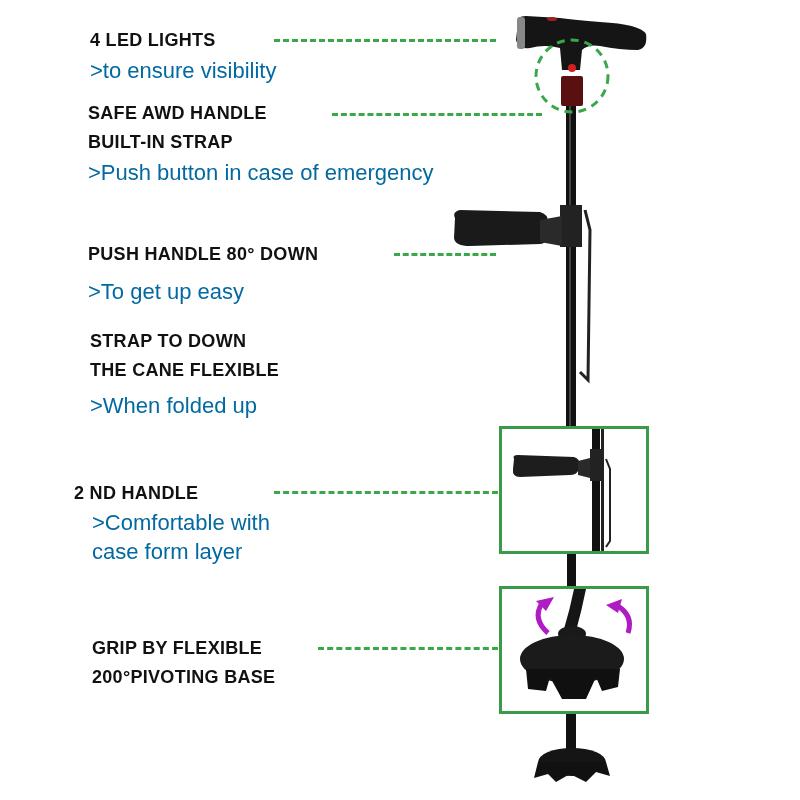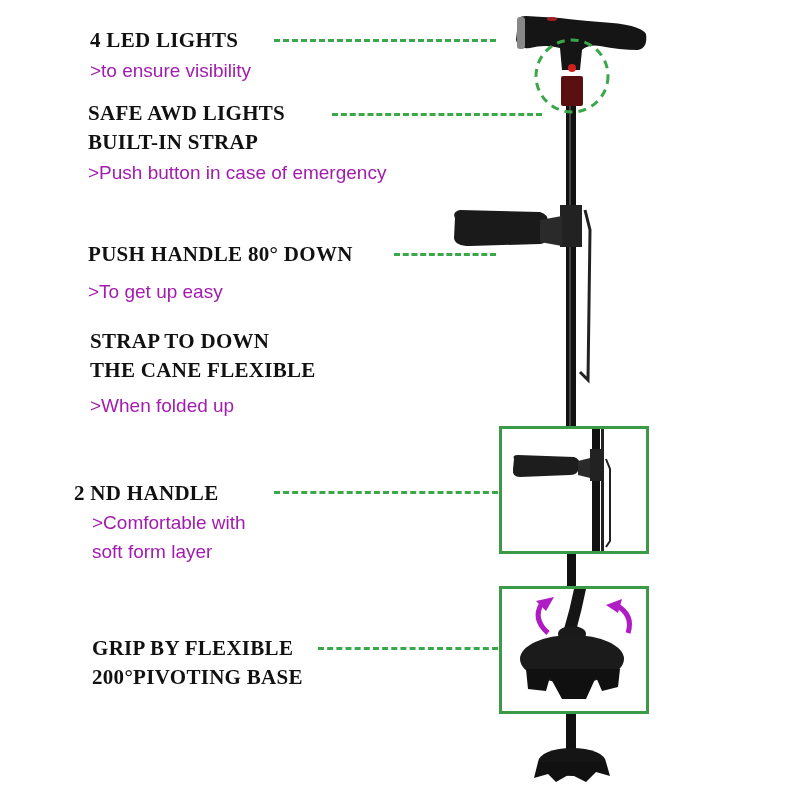--- a/index.html
+++ b/index.html
@@ -1,45 +1,45 @@
 <!DOCTYPE html>
 <html><head>
 <meta charset="utf-8">
 <style>
   html,body{margin:0;padding:0;background:#fff;}
   body{width:800px;height:800px;position:relative;overflow:hidden;font-family:"Liberation Sans",sans-serif;color:#111;}
-  .h{position:absolute;font-weight:bold;font-size:21px;letter-spacing:0.3px;line-height:29px;white-space:nowrap;font-family:Liberation Serif, serif;}
-  .s{position:absolute;font-size:19px;line-height:29px;white-space:nowrap;color:#a21caf;}
+  .h{position:absolute;font-weight:bold;font-size:18px;letter-spacing:0.3px;line-height:29px;white-space:nowrap;}
+  .s{position:absolute;font-size:22px;line-height:29px;white-space:nowrap;color:#0369a1;}
   .dash{position:absolute;height:0;border-top:3px dashed #3aa84a;}
   .box{position:absolute;border:3px solid #3a9a48;background:#fff;}
   svg{position:absolute;}
 </style>
 </head>
 <body>
 
 <div class="h" style="left:90px;top:26px">4 LED LIGHTS</div>
 <div class="s" style="left:90px;top:56px">&gt;to ensure visibility</div>
 <div class="dash" style="left:274px;top:39px;width:222px"></div>
 
-<div class="h" style="left:88px;top:99px">SAFE AWD LIGHTS</div>
+<div class="h" style="left:88px;top:99px">SAFE AWD HANDLE</div>
 <div class="h" style="left:88px;top:128px">BUILT-IN STRAP</div>
 <div class="s" style="left:88px;top:158px">&gt;Push button in case of emergency</div>
 <div class="dash" style="left:332px;top:113px;width:210px"></div>
 
 <div class="h" style="left:88px;top:240px">PUSH HANDLE 80° DOWN</div>
 <div class="s" style="left:88px;top:277px">&gt;To get up easy</div>
 <div class="dash" style="left:394px;top:253px;width:102px"></div>
 
 <div class="h" style="left:90px;top:327px">STRAP TO DOWN</div>
 <div class="h" style="left:90px;top:356px">THE CANE FLEXIBLE</div>
 <div class="s" style="left:90px;top:391px">&gt;When folded up</div>
 
 <div class="h" style="left:74px;top:479px">2 ND HANDLE</div>
 <div class="s" style="left:92px;top:508px">&gt;Comfortable with</div>
-<div class="s" style="left:92px;top:537px">soft form layer</div>
+<div class="s" style="left:92px;top:537px">case form layer</div>
 <div class="dash" style="left:274px;top:491px;width:224px"></div>
 
 <div class="h" style="left:92px;top:634px">GRIP BY FLEXIBLE</div>
 <div class="h" style="left:92px;top:663px">200°PIVOTING BASE</div>
 <div class="dash" style="left:318px;top:647px;width:180px"></div>
 
 <svg style="left:0;top:0" width="800" height="800">
 
   <rect x="566" y="100" width="10" height="330" fill="#111"></rect>
   <rect x="569" y="100" width="2" height="330" fill="#444"></rect>

